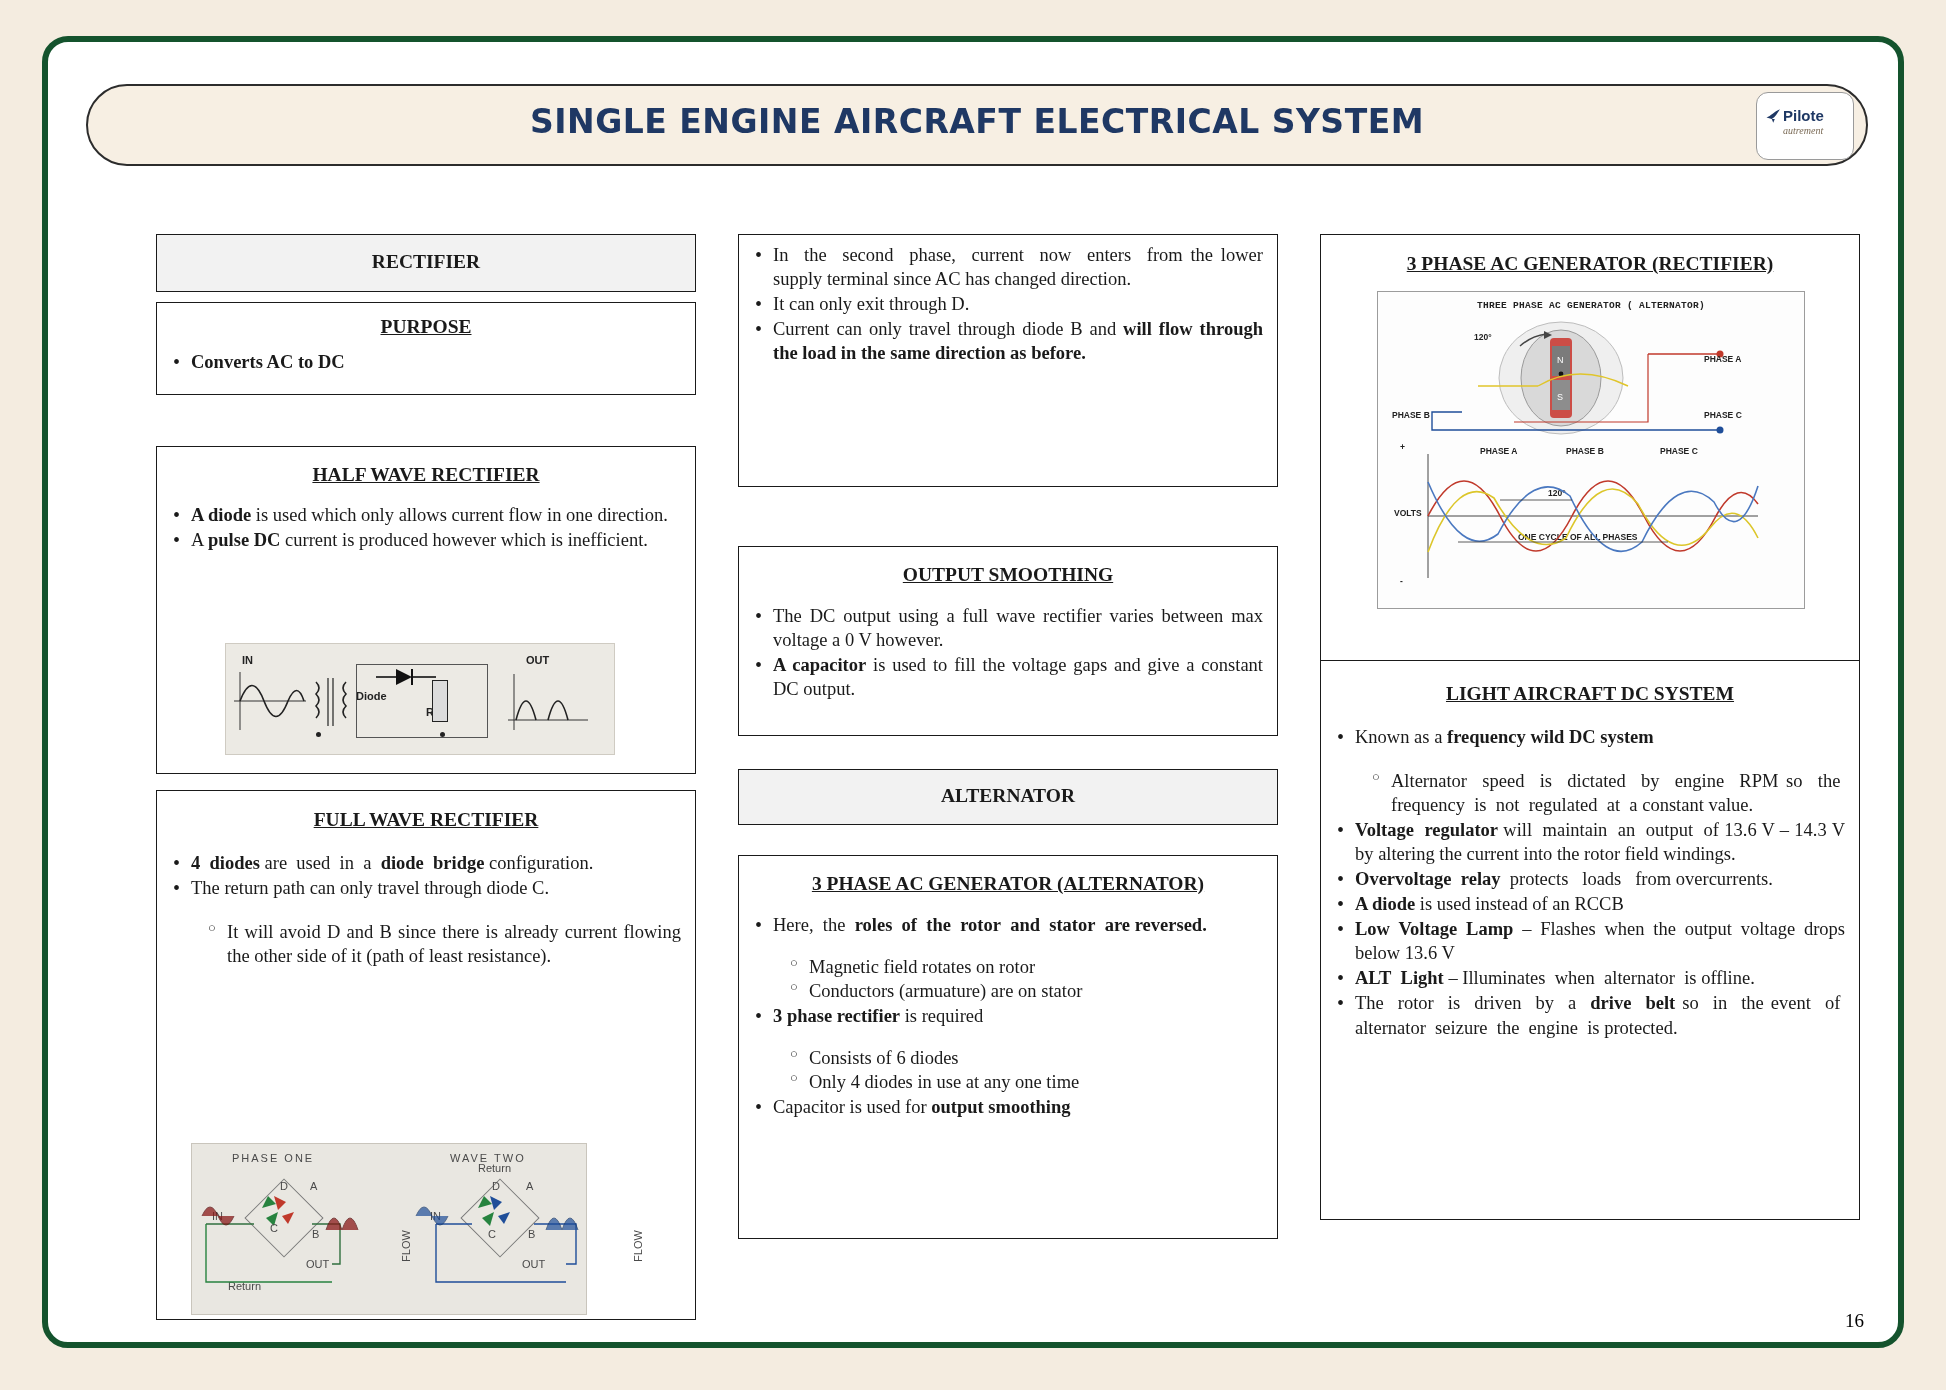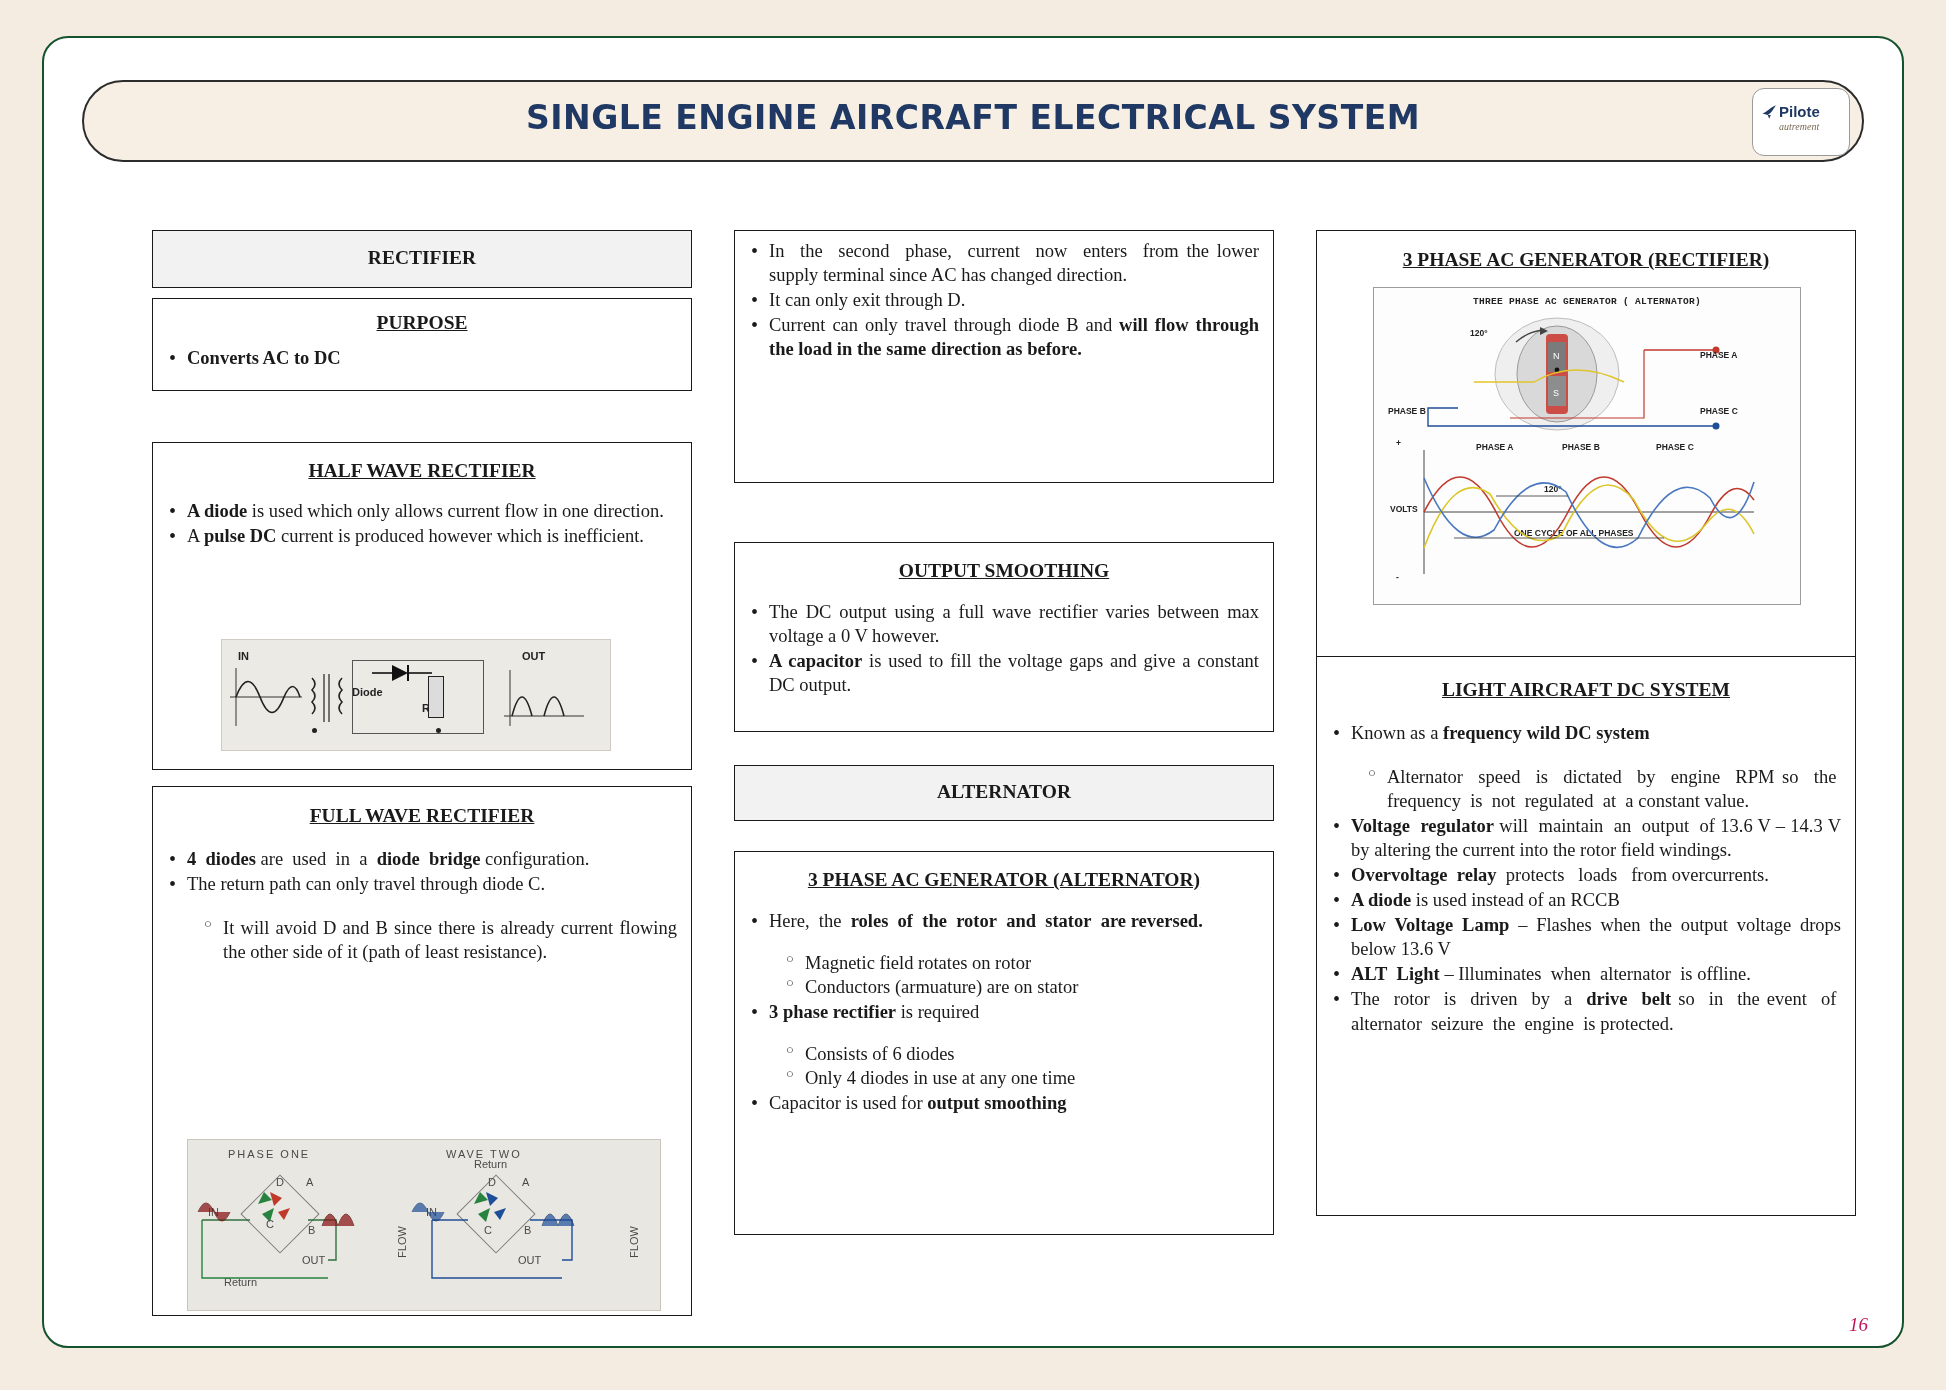--- a/index.html
+++ b/index.html
@@ -14,21 +14,21 @@
     color: #1a1a1a;
     overflow: hidden;
   }
   .page {
     position: absolute;
     left: 42px;
     top: 36px;
     width: 1862px;
     height: 1312px;
     background: #ffffff;
-    border: 2px solid #14532d;
+    border: 6px solid #14532d;
     border-radius: 26px;
     box-sizing: border-box;
   }
   
   .title-bar {
     position: absolute;
     left: 38px;
     top: 42px;
     width: 1782px;
     height: 82px;
@@ -138,23 +138,22 @@
     left: -19px;
     top: 0px;
     font-size: 13px;
   }
   b { font-weight: 700; }
   .page-num {
     position: absolute;
     right: 34px;
     bottom: 10px;
     font-size: 19px;
-    color: #be185d;
+    color: #000000;
     font-family: "Liberation Serif", serif;
-    font-style: italic;
   }
   
   #rectifier-box { left: 108px; top: 192px; width: 540px; height: 58px; }
   #rectifier-box .box-title { margin-top: 16px; }
 
   #purpose-box { left: 108px; top: 260px; width: 540px; height: 93px; }
   #purpose-box .box-title { margin-top: 13px; }
   #purpose-box ul { margin-top: 12px; }
 
   #halfwave-box { left: 108px; top: 404px; width: 540px; height: 328px; }
@@ -206,21 +205,21 @@
     font-size: 11px;
     font-weight: 700;
     color: #222;
   }
   .node { position: absolute; width: 5px; height: 5px; background: #222; border-radius: 50%; }
 
   
   #fig-fullwave {
     left: 34px;
     top: 352px;
-    width: 474px;
+    width: 396px;
     height: 172px;
     background: #e9e7e1;
     border: 1px solid #c9c5bc;
   }
   .hand-text {
     position: absolute;
     font-family: "Liberation Sans", sans-serif;
     font-size: 11px;
     letter-spacing: 2px;
     color: #4a4a4a;

